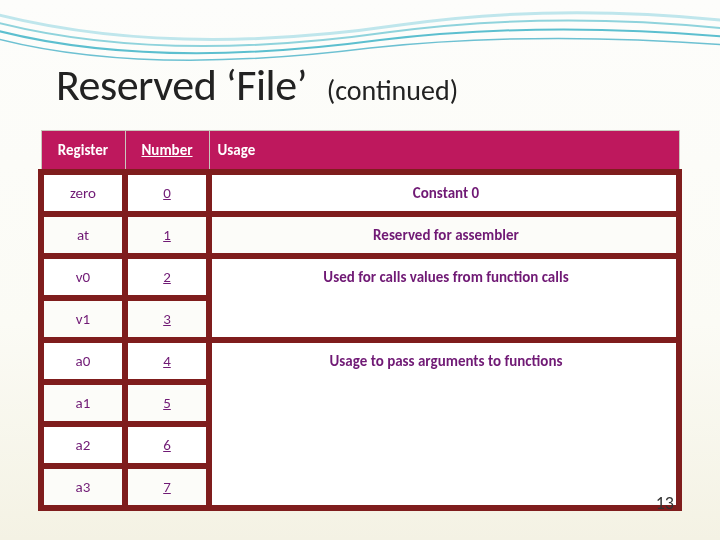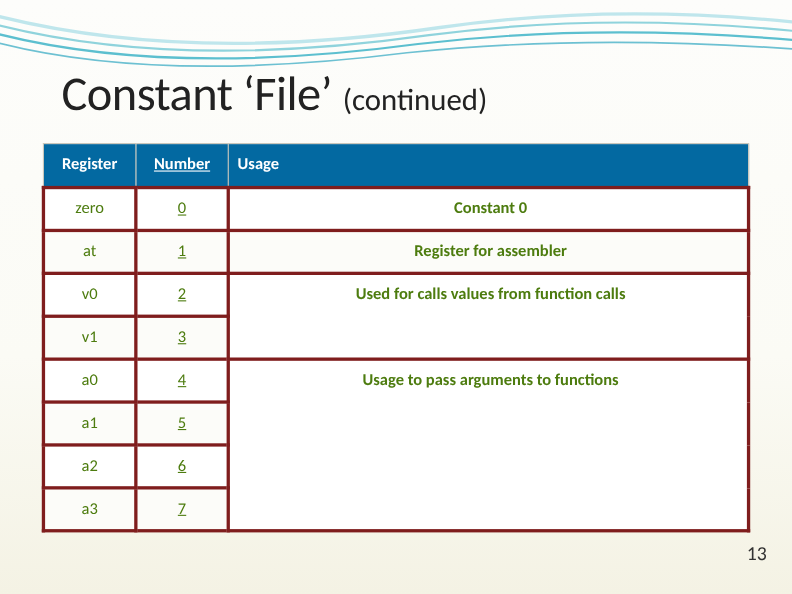--- a/index.html
+++ b/index.html
@@ -26,93 +26,93 @@
     font-weight: 400;
     color: #222;
     display: inline;
     letter-spacing: -0.5px;
   }
   .title-sub {
     font-size: 28px;
     font-weight: 400;
     color: #222;
     display: inline;
-    margin-left: 6px;
+    margin-left: 16px;
   }
   .tbl {
     position: absolute;
     top: 130px;
     left: 38px;
     width: 644px;
     border-collapse: collapse;
     font-size: 15px;
   }
   .tbl th {
-    background: #0369a1;
+    background: #be185d;
     color: #fff;
     font-weight: 700;
     border: 1px solid #c9c7bc;
     padding: 10px 8px;
     text-align: center;
     vertical-align: middle;
   }
   .tbl th.usage { text-align: left; }
   .tbl td {
-    border: 3px solid #7f1d1d;
+    border: 6px solid #7f1d1d;
     padding: 9px 10px;
     background: #ffffff;
-    color: #4d7c0f;
+    color: #701a75;
     vertical-align: top;
   }
   .tbl td[rowspan] { vertical-align: top; }
   .tbl tr.alt td { background: #fcfcf9; }
   .tbl .col-reg { width: 84px; text-align: center; }
   .tbl .col-num { width: 84px; text-align: center; text-decoration: underline; }
   .tbl .col-usage { text-align: center; padding-left: 14px; font-weight: 600; }
   .page-num {
     position: absolute;
-    right: 23px;
+    right: 46px;
     bottom: 26px;
     font-size: 18px;
     color: #333;
   }
 </style>
 </head>
 <body>
 
 <svg class="swoosh" viewBox="0 0 720 70" preserveAspectRatio="none">
   <path d="M -20 10 Q 160 60 400 25 Q 560 2 740 22" fill="none" stroke="#bfe6ec" stroke-width="3"></path>
   <path d="M -20 18 Q 150 66 390 32 Q 555 10 740 30" fill="none" stroke="#8fd3dc" stroke-width="2"></path>
   <path d="M -20 26 Q 140 72 380 40 Q 548 20 740 38" fill="none" stroke="#5cbfcf" stroke-width="2"></path>
   <path d="M -20 34 Q 130 78 370 48 Q 540 30 740 46" fill="none" stroke="#2fa7c0" stroke-width="1.5" opacity="0.7"></path>
 </svg>
 
 <div class="title-wrap">
-  <span class="title-main">Constant ‘File’</span>
+  <span class="title-main">Reserved ‘File’</span>
   <span class="title-sub">(continued)</span>
 </div>
 
 <table class="tbl">
   <thead>
     <tr>
       <th class="col-reg">Register</th>
       <th class="col-num">Number</th>
       <th class="usage">Usage</th>
     </tr>
   </thead>
   <tbody>
       <tr>
         <td class="col-reg">zero</td>
         <td class="col-num">0</td>
         <td class="col-usage">Constant 0</td>
       </tr>
       <tr class="alt">
         <td class="col-reg">at</td>
         <td class="col-num">1</td>
-        <td class="col-usage">Register for assembler</td>
+        <td class="col-usage">Reserved for assembler</td>
       </tr>
       <tr>
         <td class="col-reg">v0</td>
         <td class="col-num">2</td>
         <td class="col-usage" rowspan="2">Used for calls values from function calls</td>
       </tr>
       <tr class="alt">
         <td class="col-reg">v1</td>
         <td class="col-num">3</td>
       </tr>

